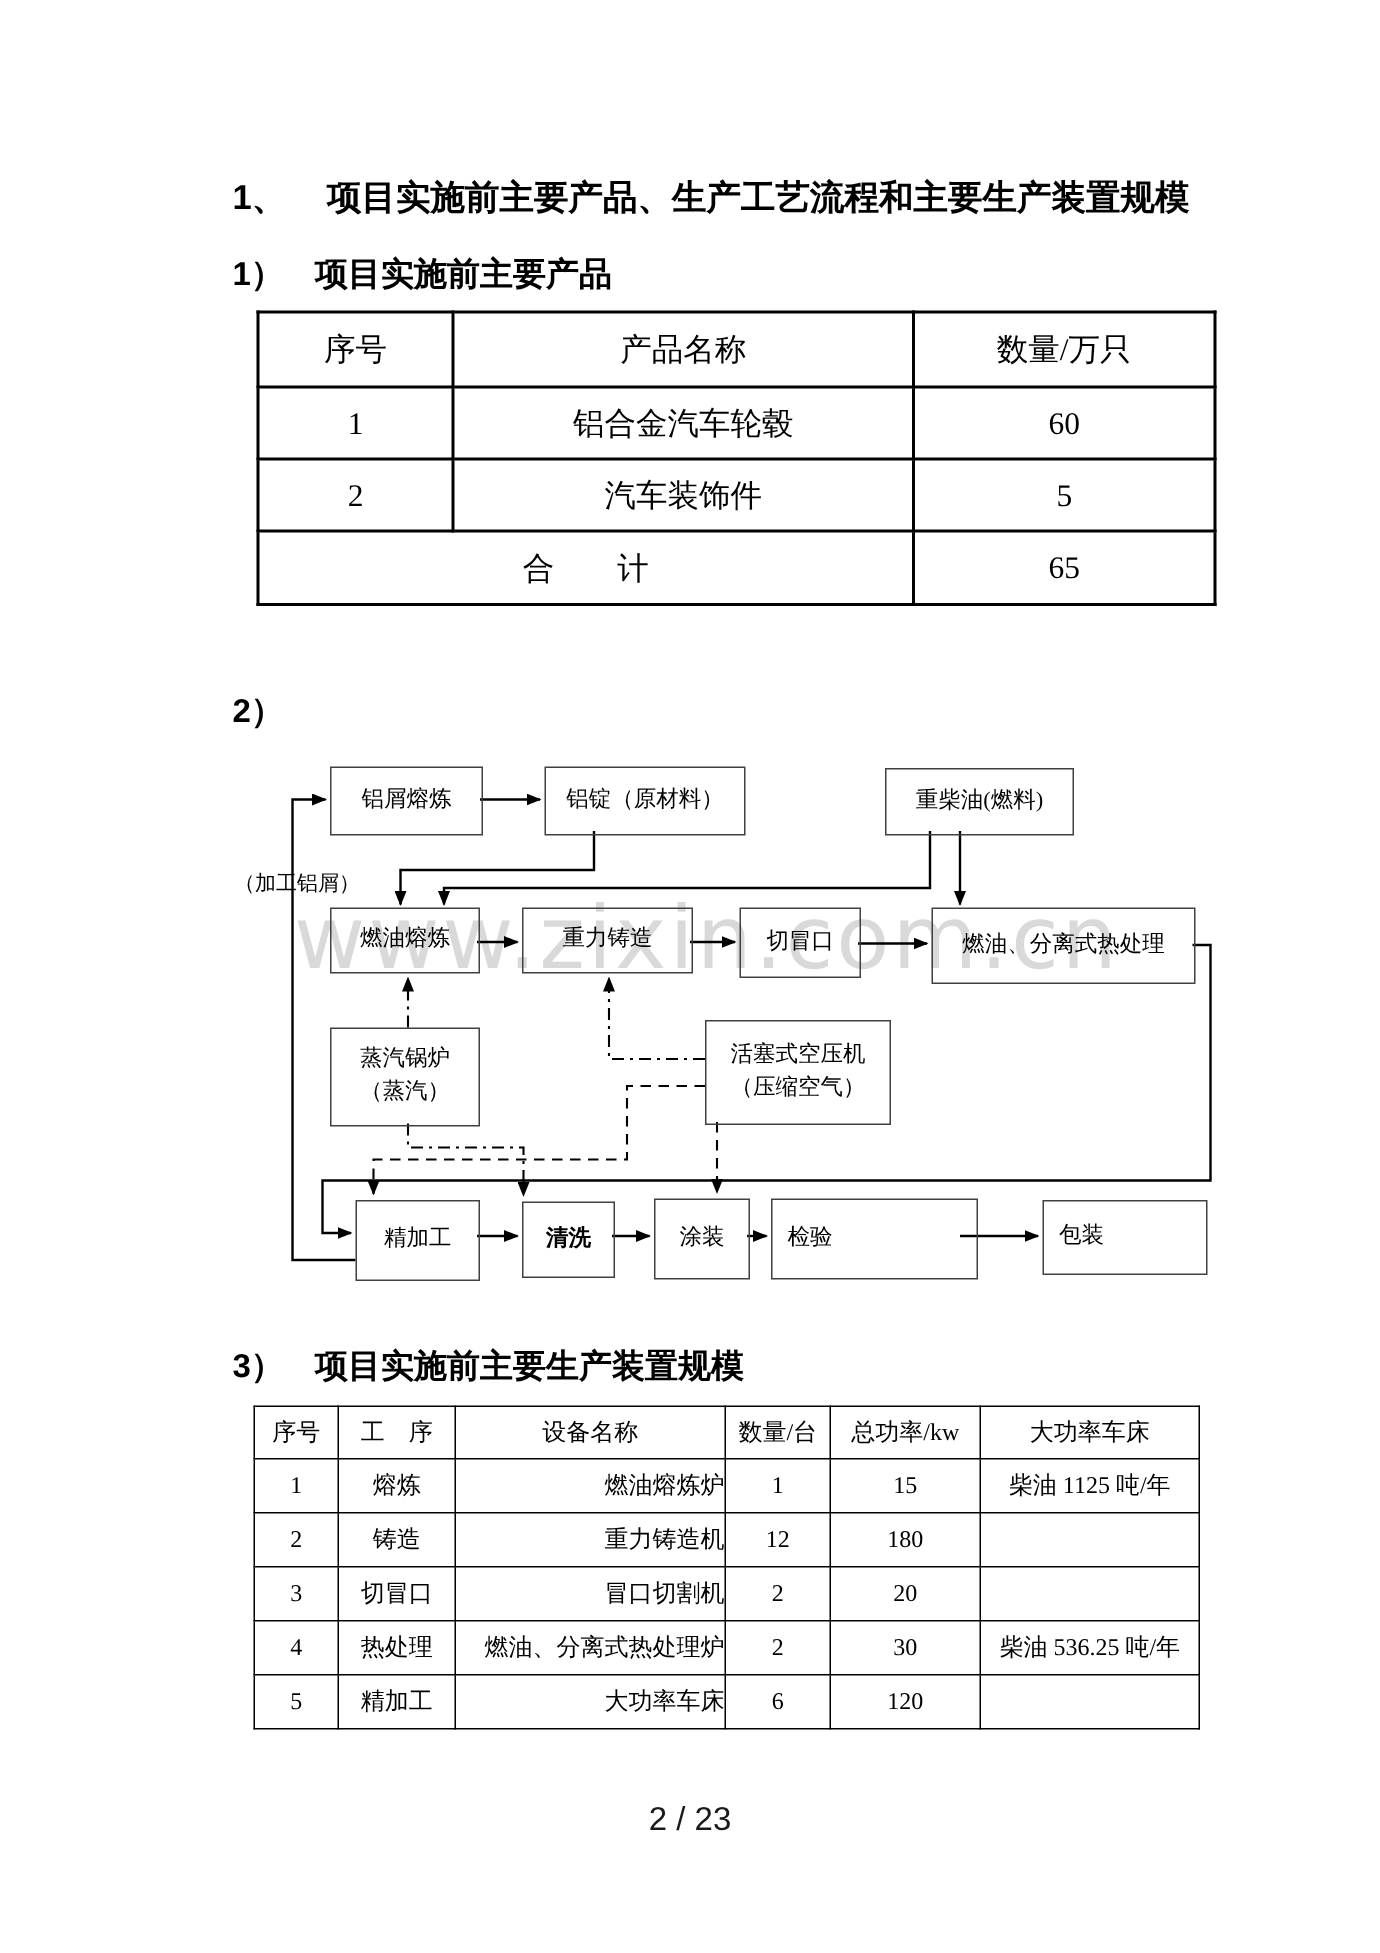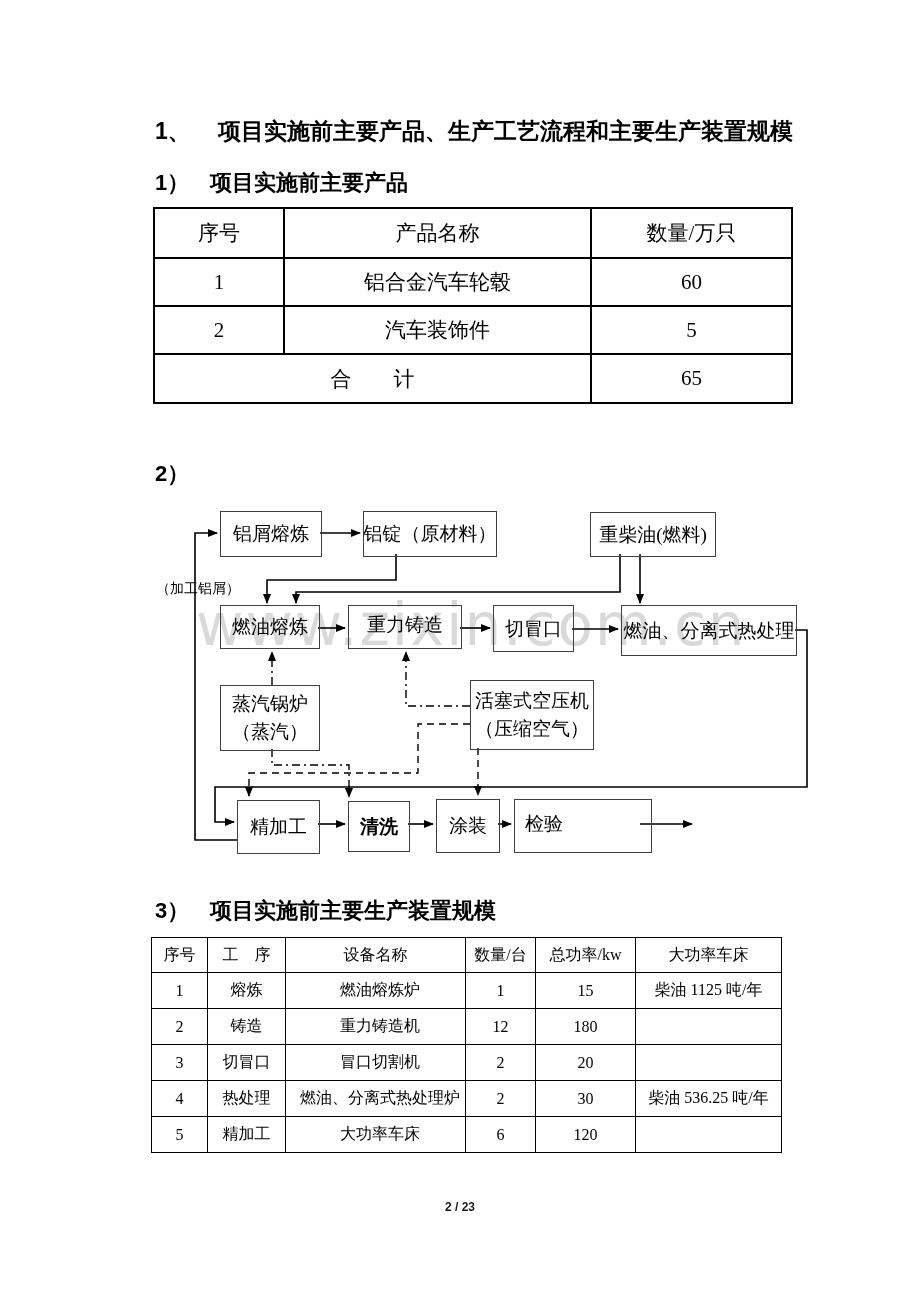--- a/index.html
+++ b/index.html
@@ -12,46 +12,46 @@
     font-family:"Liberation Sans","DejaVu Sans",sans-serif;
     font-weight:700;font-size:22px;color:#000;white-space:nowrap;
   }
   .heading .num{display:inline-block;}
   #h1-heading{top:116px;font-size:23px;}
   #h1-heading .num{width:63px;}
   #s1-heading{top:168px;} #s1-heading .num{width:55px;}
   #s2-heading{top:459px;} #s2-heading .num{width:55px;}
   #s3-heading{top:896px;} #s3-heading .num{width:55px;}
 
-  table{border-collapse:collapse;table-layout:fixed;position:absolute;background:transparent;}
+  table{border-collapse:collapse;table-layout:fixed;position:absolute;background:transparent;margin-left:18px;}
   #table1{left:153px;top:207px;width:638px;font-size:21px;}
   #table1 td,#table1 th{border:2px solid #000;text-align:center;font-weight:normal;padding:0;}
   #table2{left:151px;top:937px;width:630px;font-size:16px;}
   #table2 td,#table2 th{border:1.5px solid #000;text-align:center;font-weight:normal;padding:0;}
-  #table2 td.eq{text-align:center;padding-left:9px;}
+  #table2 td.eq{text-align:right;padding-left:9px;}
 
   #flowchart{position:absolute;left:0;top:495px;width:920px;height:390px;}
   #watermark{
     position:absolute;left:196px;top:96px;z-index:0;
     font-family:"DejaVu Sans","Liberation Sans",sans-serif;
     font-size:58px;letter-spacing:2px;color:#d9d9d9;white-space:nowrap;
   }
   #connectors{position:absolute;left:0;top:0;z-index:1;}
   .fc-box{
     position:absolute;z-index:2;border:1.5px solid #404040;background:transparent;
     display:flex;flex-direction:column;align-items:center;justify-content:center;
-    font-size:19px;line-height:1.45;white-space:nowrap;color:#000;
+    font-size:15px;line-height:1.45;white-space:nowrap;color:#000;
   }
   .fc-box.left-text{align-items:flex-start;padding-left:10px;font-family:Liberation Mono, monospace;}
   #fc-side-label{
     position:absolute;left:156px;top:85px;z-index:2;font-size:14px;color:#000;white-space:nowrap;
   }
   #footer{
     position:absolute;left:0;top:1200px;width:920px;text-align:center;
-    font-family:"Liberation Sans","DejaVu Sans",sans-serif;font-size:12px;color:#1a1a1a;font-weight:bold;
+    font-family:"Liberation Sans","DejaVu Sans",sans-serif;font-size:22px;color:#1a1a1a;
   }
 </style>
 </head>
 <body>
 
 <div id="page">
 
   <div class="heading" id="h1-heading">
     <span class="num">1、</span>
     <span>项目实施前主要产品、生产工艺流程和主要生产装置规模</span>
@@ -145,20 +145,21 @@
     </div>
     <div class="fc-box" style="left:470px;top:185px;width:122px;height:68px;">
       <div>活塞式空压机</div>
       <div>（压缩空气）</div>
     </div>
 
     <div class="fc-box" style="left:237px;top:305px;width:81px;height:52px;">精加工</div>
     <div class="fc-box" style="left:348px;top:306px;width:60px;height:49px;font-weight:bold;">清洗</div>
     <div class="fc-box" style="left:436px;top:304px;width:62px;height:52px;">涂装</div>
     <div class="fc-box left-text" style="left:514px;top:304px;width:126px;height:52px;">检验</div>
+    <div class="fc-box left-text" style="left:695px;top:305px;width:98px;height:48px;">包装</div>
   </div>
 
   <div class="heading" id="s3-heading">
     <span class="num">3）</span>
     <span>项目实施前主要生产装置规模</span>
   </div>
 
   <table id="table2">
     <colgroup>
       <col style="width:56px">

